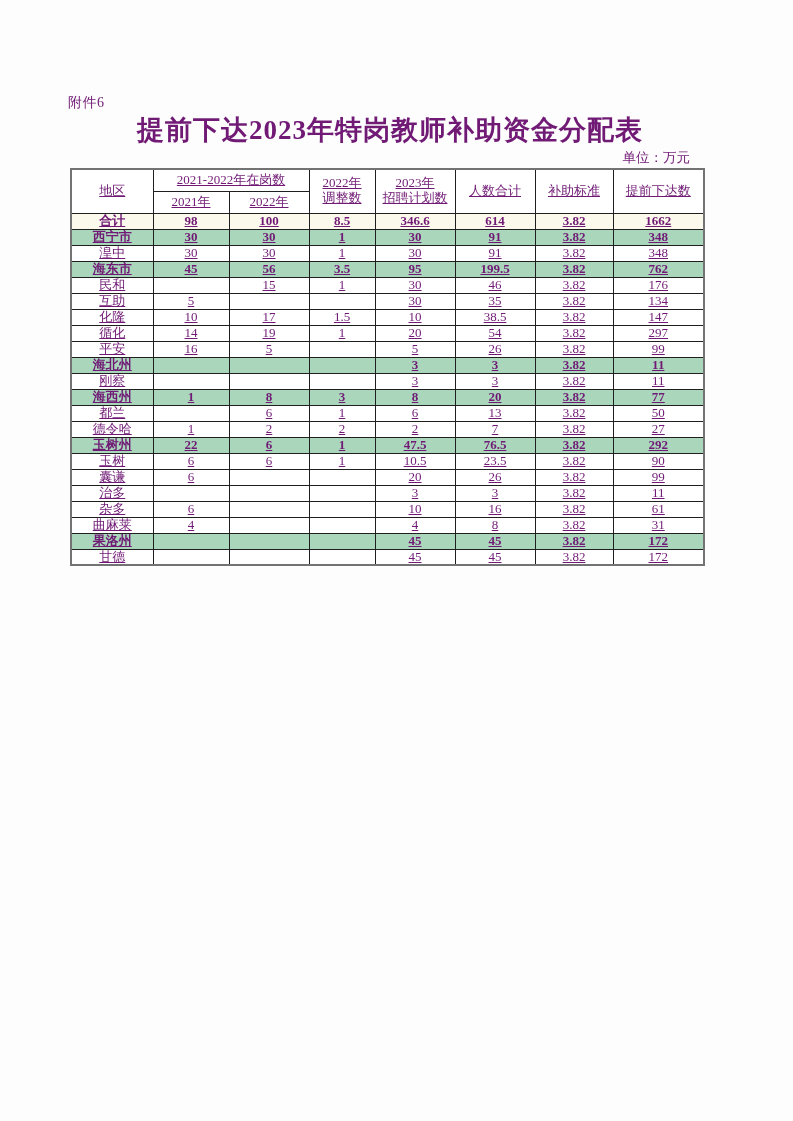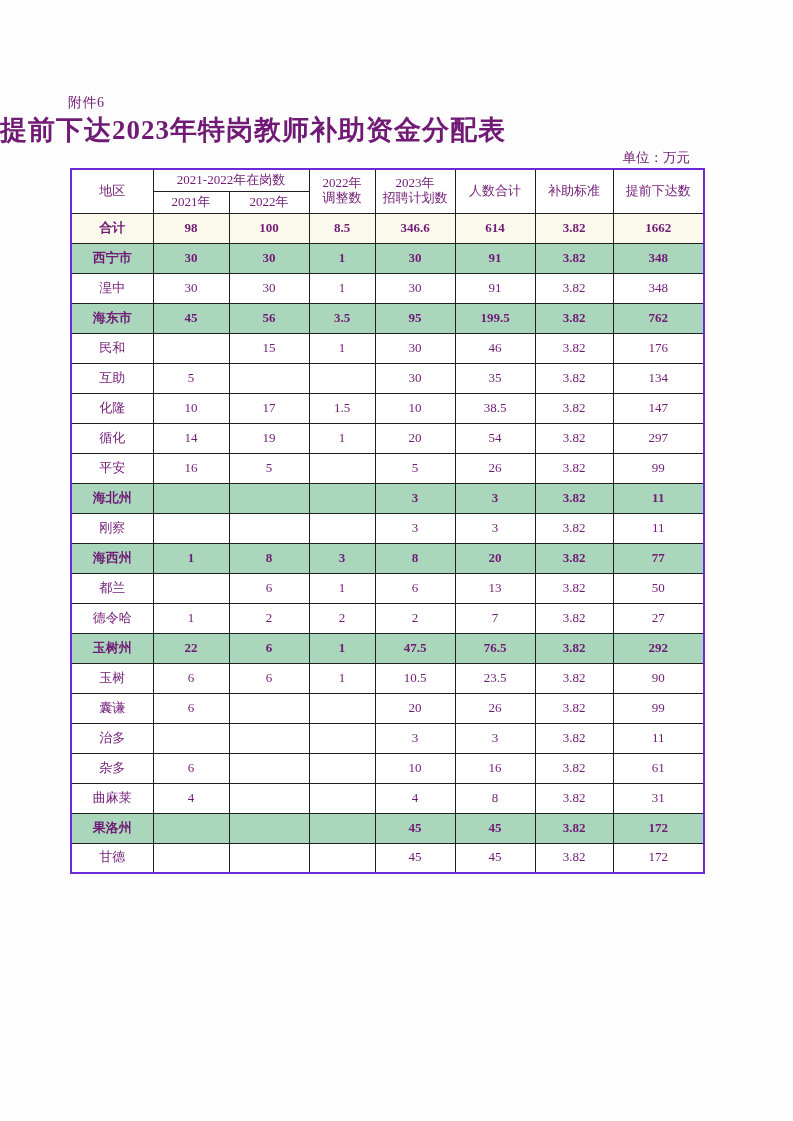--- a/index.html
+++ b/index.html
@@ -21,56 +21,57 @@
     left: 68px;
     top: 94px;
     font-size: 14px;
     letter-spacing: 0.5px;
   }
   .doc-title {
     position: absolute;
     left: 0;
     top: 112px;
     width: 780px;
-    text-align: left;
+    text-align: center;
     font-size: 27px;
     font-weight: bold;
     letter-spacing: 1px;
     font-family: "Liberation Serif", "DejaVu Serif", serif;
   }
   .unit-note {
     position: absolute;
     top: 149px;
     right: 103px;
     font-size: 13.5px;
     margin-left: 29px;
   }
   table.alloc {
     position: absolute;
     left: 70px;
     top: 168px;
     width: 633px;
     border-collapse: collapse;
     table-layout: fixed;
-    border: 2px solid #6d28d9;
+    border: 2px solid #737373;
+    text-decoration: underline;
   }
   table.alloc th,
   table.alloc td {
     border: 1.5px solid #1f1f1f;
     text-align: center;
     vertical-align: middle;
     padding: 0;
     overflow: hidden;
     font-weight: normal;
     font-size: 13px;
     line-height: 1.15;
     background: #ffffff;
   }
   tr.hrow { height: 22px; }
-  tbody tr.drow { height: 30px; }
+  tbody tr.drow { height: 16px; }
   .two-line { white-space: pre-line; }
   tr.row-total td {
     background: #fbf9ec;
     font-weight: bold;
   }
   tr.row-prefecture td {
     background: #aad6bc;
     font-weight: bold;
   }
   tr.row-county td { background: #ffffff; }

